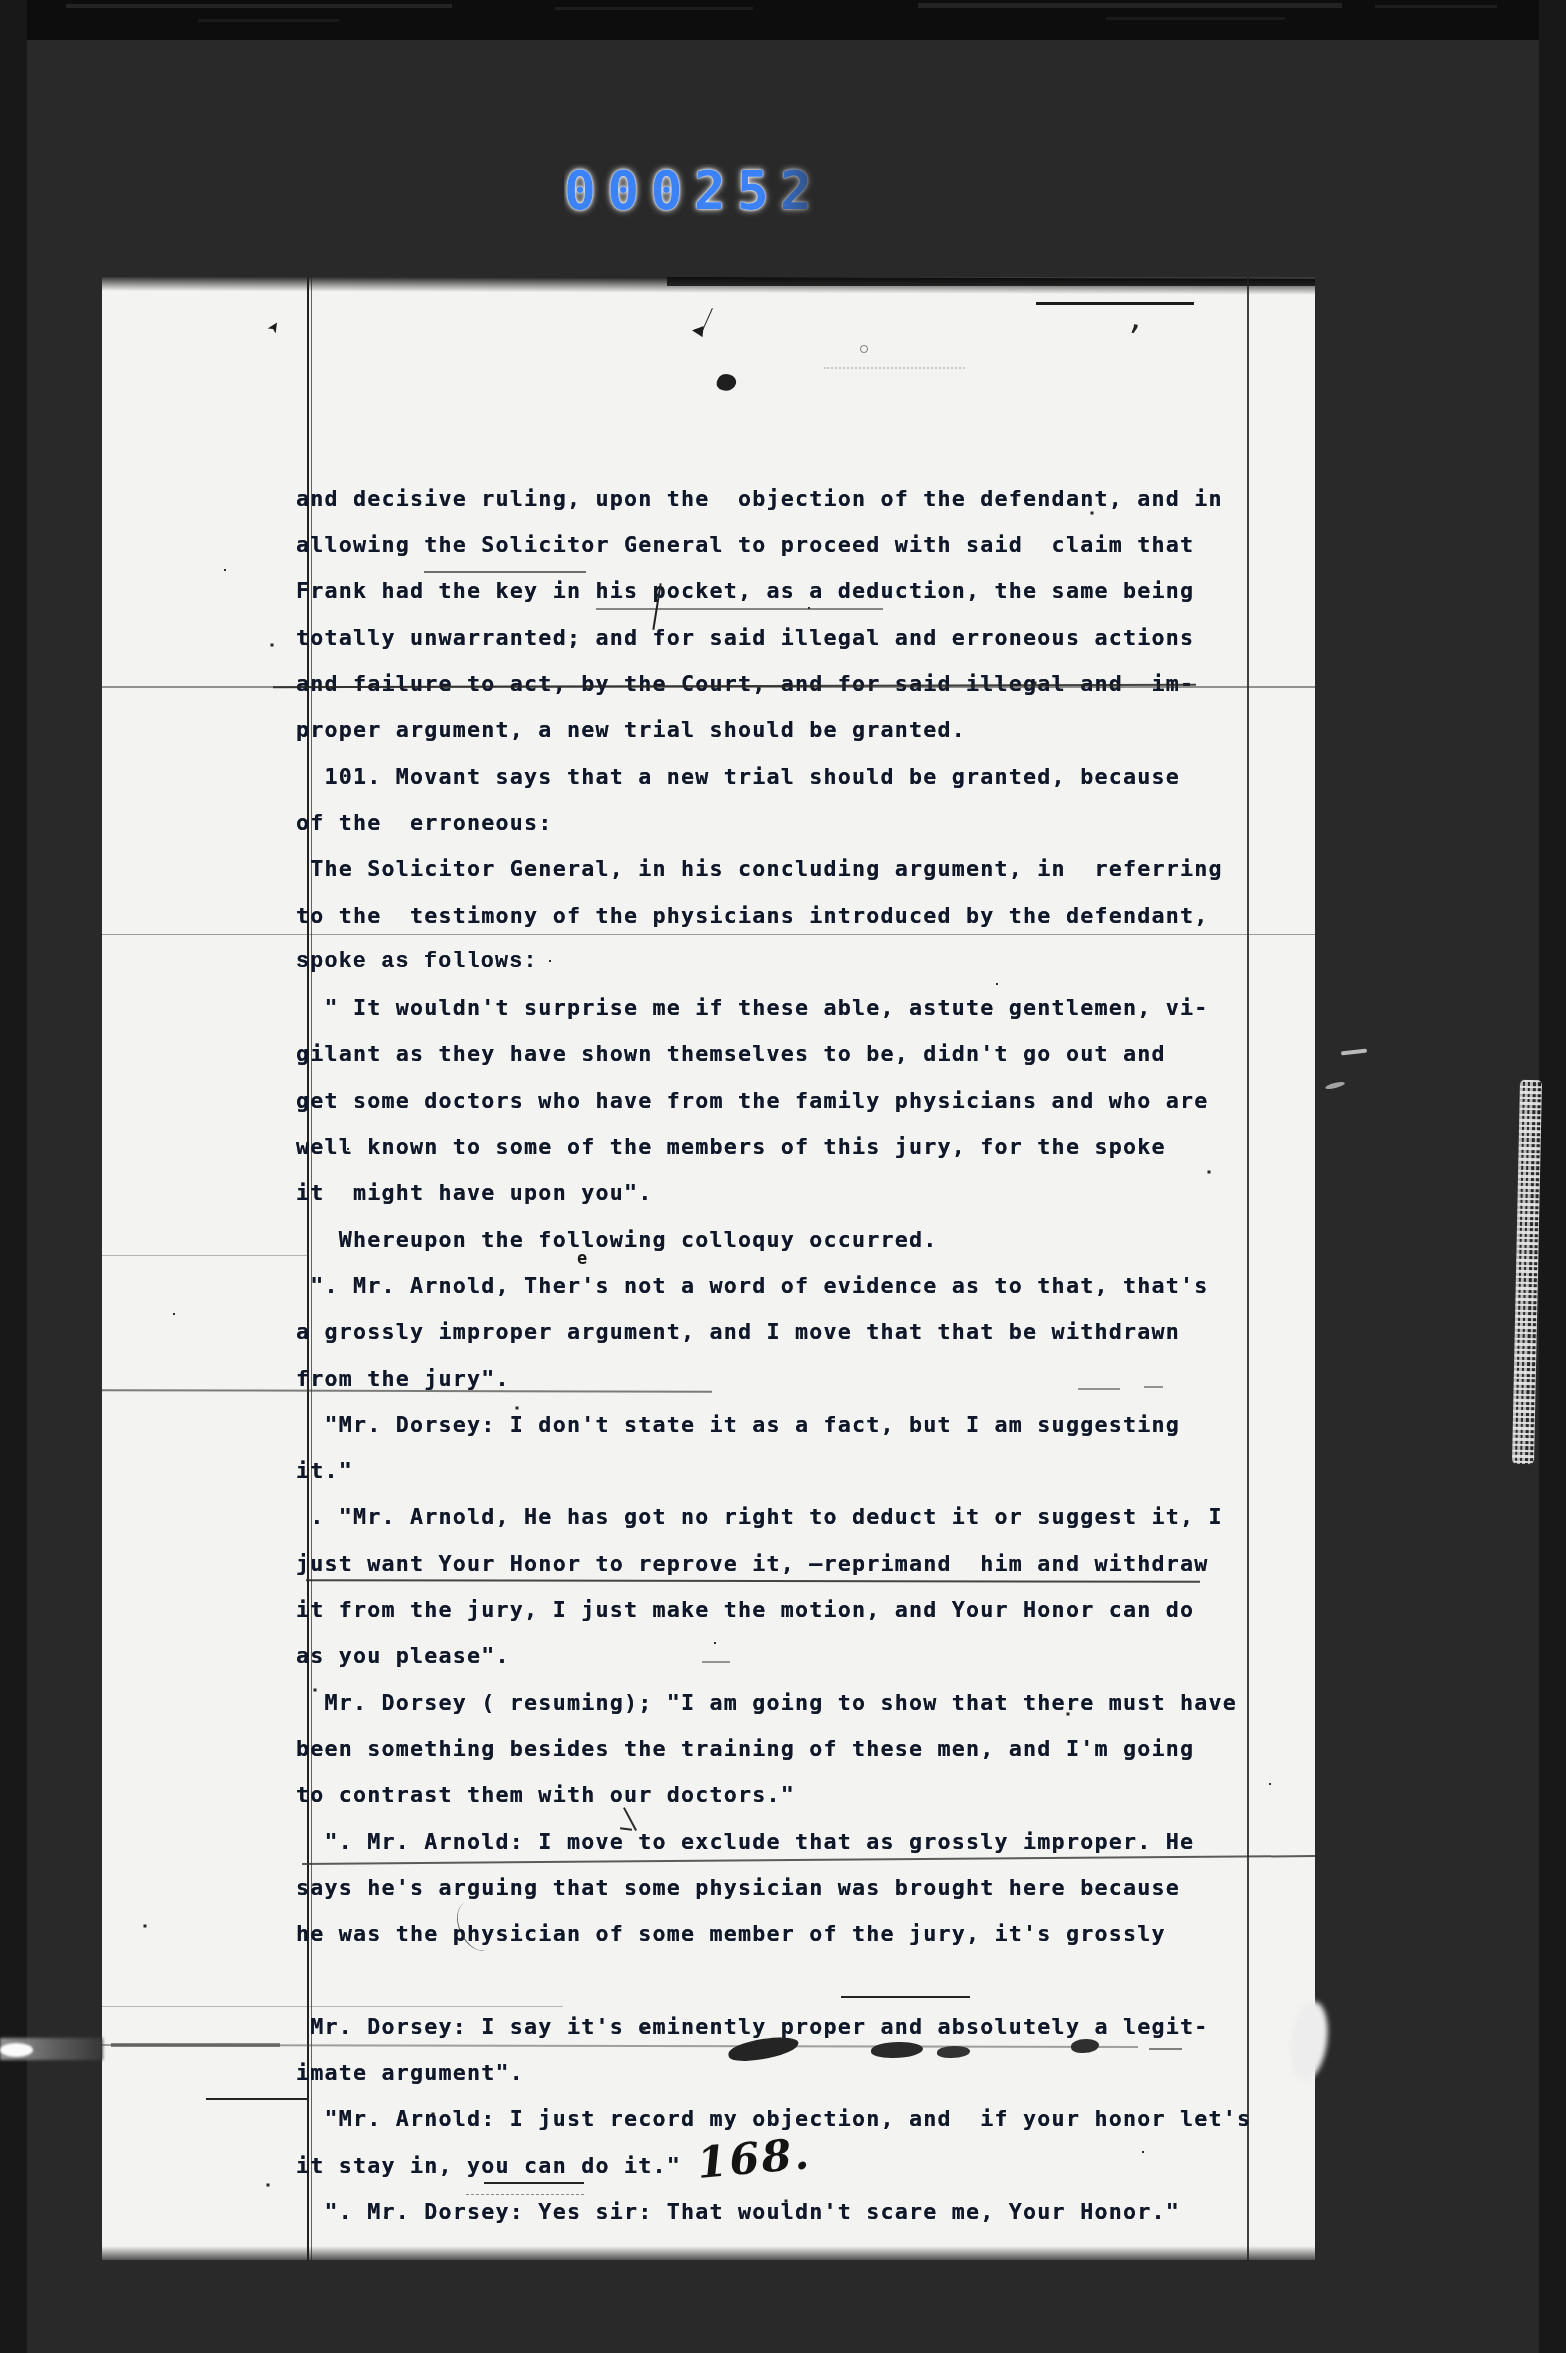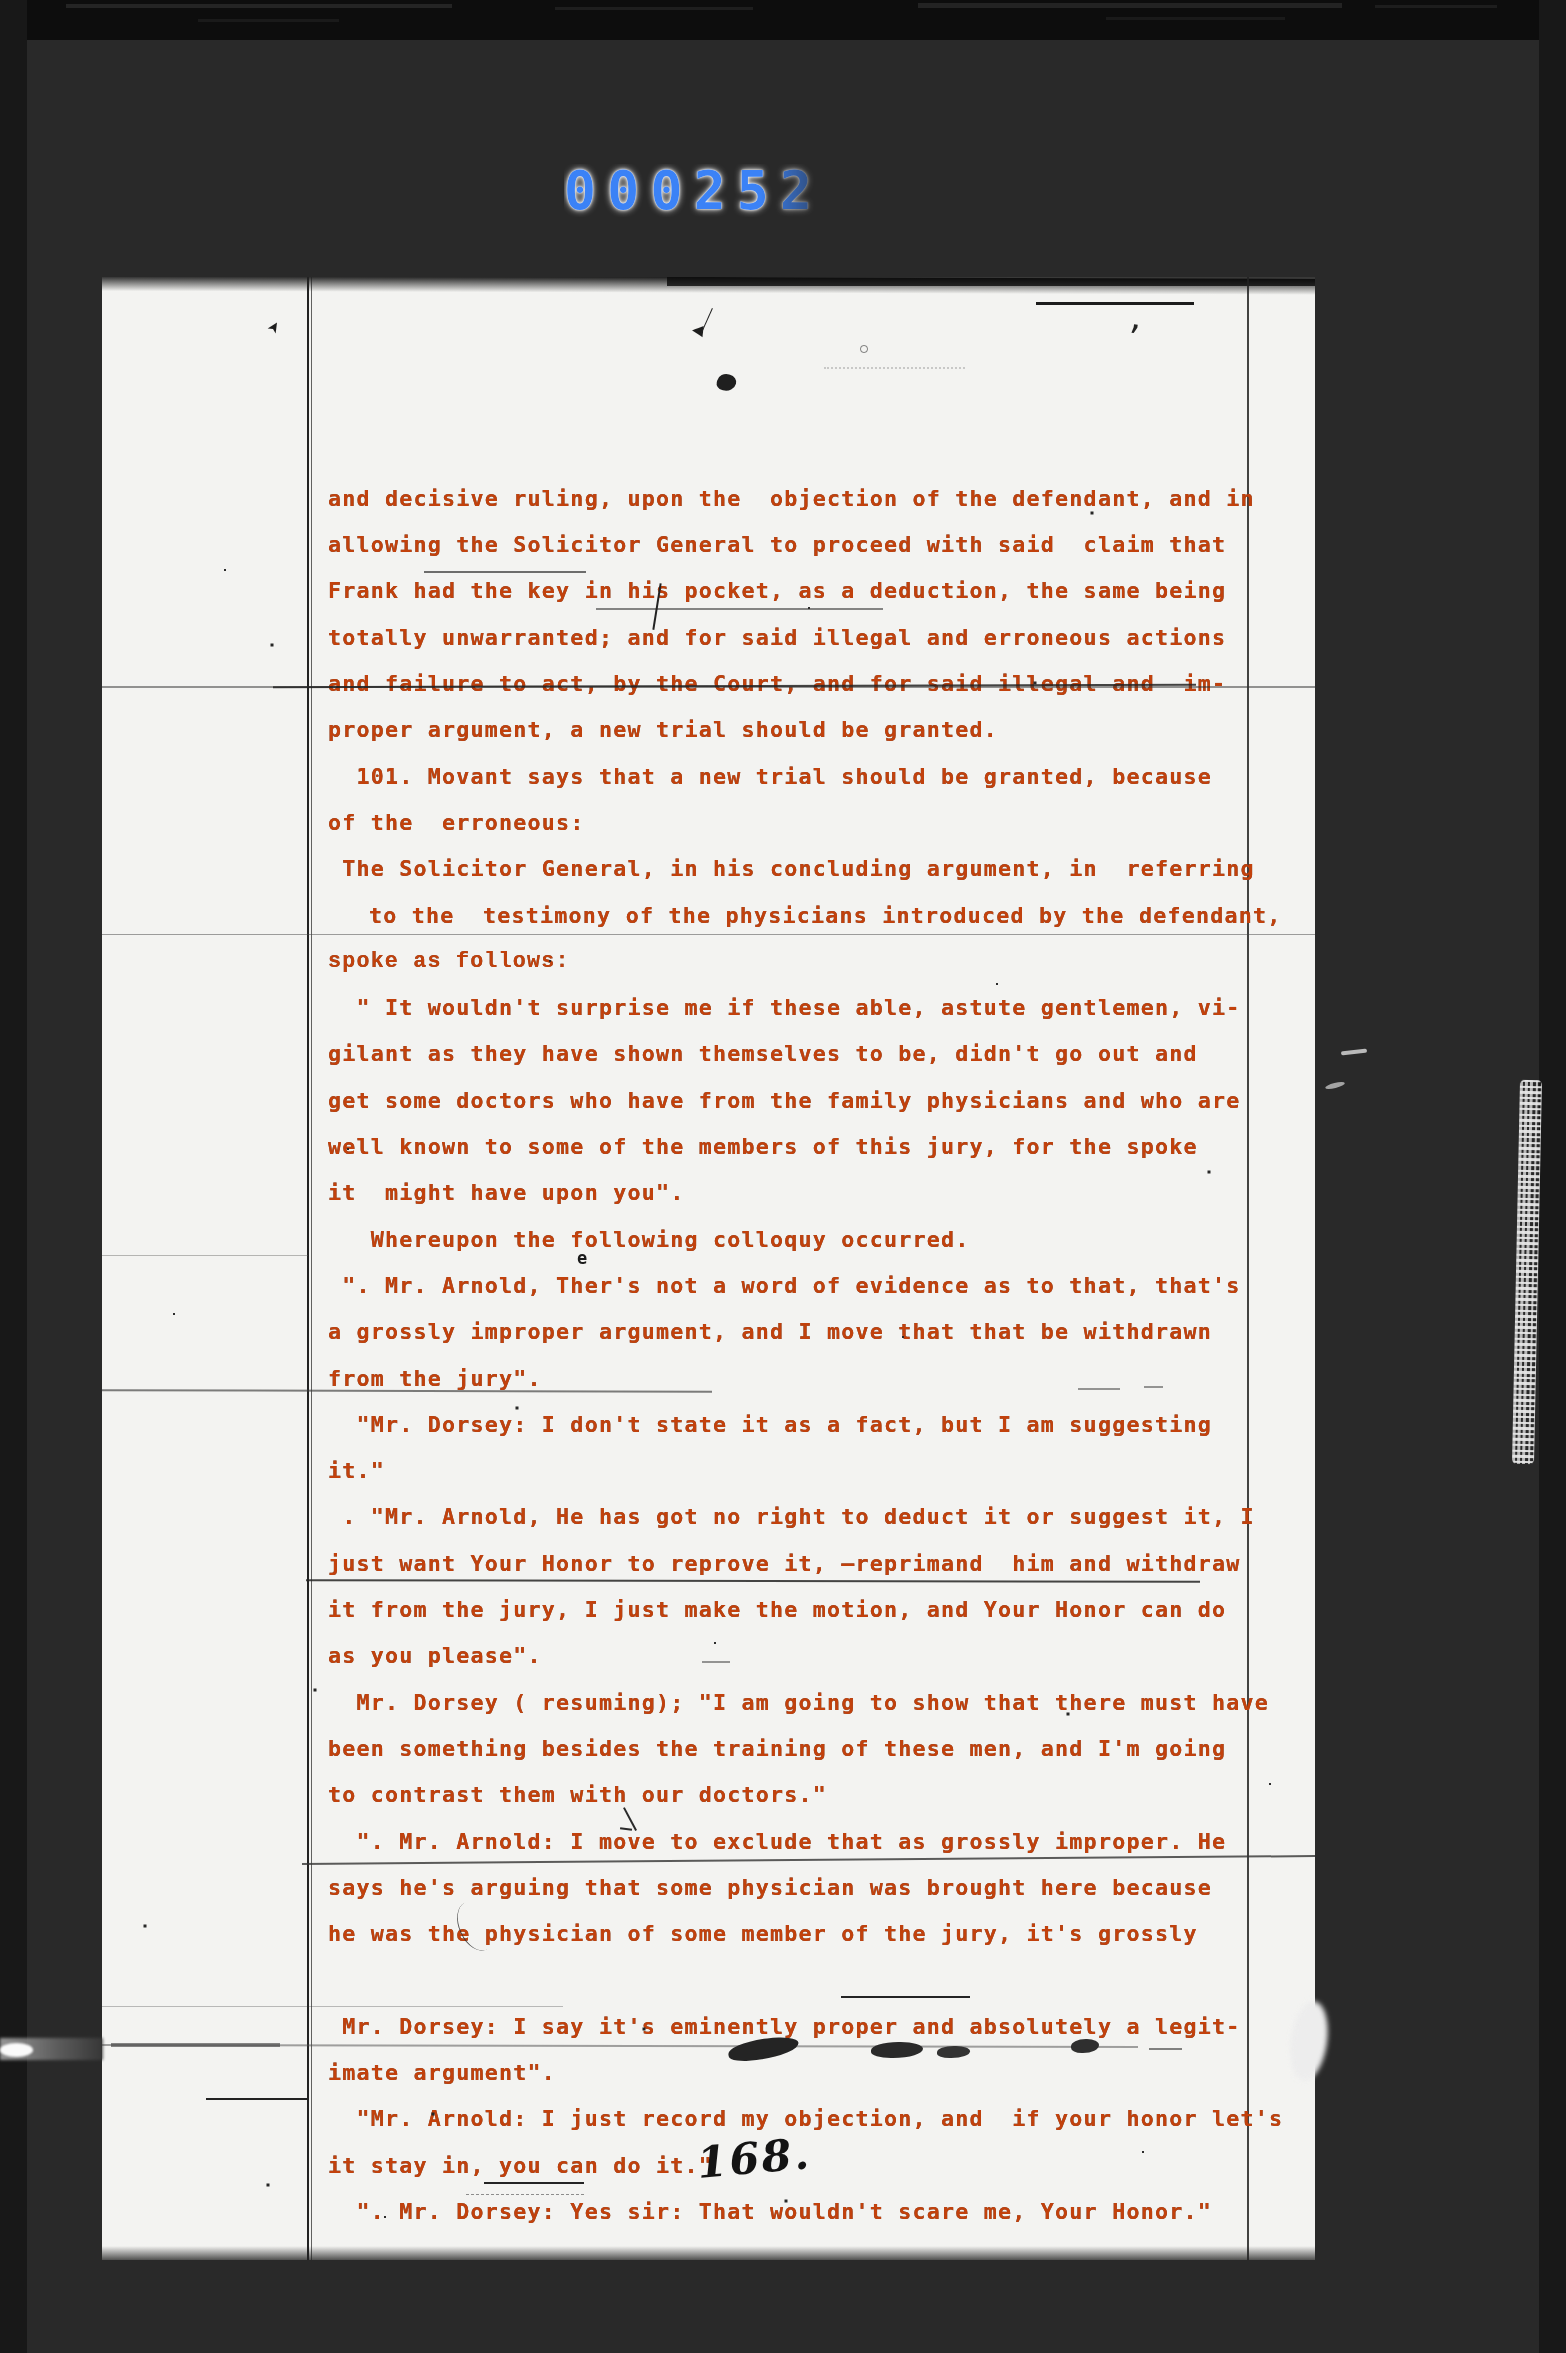--- a/index.html
+++ b/index.html
@@ -5,22 +5,22 @@
   html,body{margin:0;padding:0;background:#000;}
   .canvas{position:relative;width:1567px;height:2474px;background:#292929;overflow:hidden;
           font-family:"DejaVu Sans Mono",monospace;}
   .abs{position:absolute;}
   .art{position:absolute;background:#333;}
   .frame{position:absolute;background:#0d0d0d;}
   .edge{position:absolute;background:#181818;}
   
   .page{position:absolute;left:102px;top:277px;width:1213px;height:1983px;background:#f3f3f1;overflow:hidden;}
   .rule{position:absolute;top:0;bottom:0;background:#222;}
-  .tline{position:absolute;left:226px;white-space:pre;font:700 21.7px/1 "DejaVu Sans Mono",monospace;
-         letter-spacing:1.2px;color:#c2410c;text-shadow:0 0 0.5px rgba(25,25,25,.7);}
+  .tline{position:absolute;left:194px;white-space:pre;font:700 21.7px/1 "DejaVu Sans Mono",monospace;
+         letter-spacing:1.2px;color:#0f172a;text-shadow:0 0 0.5px rgba(25,25,25,.7);}
   .stamp{position:absolute;left:564px;top:164px;font:700 53px/1 "DejaVu Sans Mono",monospace;
          letter-spacing:11.3px;color:#3b82f6;filter:blur(0.3px);
          text-shadow:0 0 7.5px #ffffff,0 0 2.8px #f2f2f2,0 0 0.9px #fff;
          -webkit-mask-image:linear-gradient(90deg,#000 76%,rgba(0,0,0,.3));
          mask-image:linear-gradient(90deg,#000 76%,rgba(0,0,0,.3));}
   .hand{position:absolute;left:595px;top:1860px;font:italic 700 43px/1 "DejaVu Serif",serif;
         letter-spacing:2.4px;color:#141414;transform:rotate(-5deg);}
   .supe{position:absolute;left:475px;top:973px;font:700 17px/1 "DejaVu Sans Mono",monospace;color:#1b1b1b;}
   .glyph{position:absolute;color:#1d1d1d;line-height:1;}
   .blob{position:absolute;background:#242424;border-radius:55% 45% 60% 40%;}
@@ -66,21 +66,21 @@
     <div class="abs" style="left:0;top:0;width:1213px;height:1983px;">
         <div class="tline" style="top: 211px;">and decisive ruling, upon the  objection of the defendant, and in</div>
         <div class="tline" style="top: 257px;">allowing the Solicitor General to proceed with said  claim that</div>
         <div class="tline" style="top: 303px;">Frank had the key in his pocket, as a deduction, the same being</div>
         <div class="tline" style="top: 350px;">totally unwarranted; and for said illegal and erroneous actions</div>
         <div class="tline" style="top: 396px;">and failure to act, by the Court, and for said illegal and  im-</div>
         <div class="tline" style="top: 442px;">proper argument, a new trial should be granted.</div>
         <div class="tline" style="top: 489px;">  101. Movant says that a new trial should be granted, because</div>
         <div class="tline" style="top: 535px;">of the  erroneous:</div>
         <div class="tline" style="top: 581px;"> The Solicitor General, in his concluding argument, in  referring</div>
-        <div class="tline" style="top: 628px; margin-left: 41px;">to the  testimony of the physicians introduced by the defendant,</div>
+        <div class="tline" style="top: 628px;">to the  testimony of the physicians introduced by the defendant,</div>
         <div class="tline" style="top: 674px; font-family: Liberation Mono, monospace;">spoke as follows:</div>
         <div class="tline" style="top: 720px;">  " It wouldn't surprise me if these able, astute gentlemen, vi-</div>
         <div class="tline" style="top: 766px;">gilant as they have shown themselves to be, didn't go out and</div>
         <div class="tline" style="top: 813px;">get some doctors who have from the family physicians and who are</div>
         <div class="tline" style="top: 859px;">well known to some of the members of this jury, for the spoke</div>
         <div class="tline" style="top: 905px;">it  might have upon you".</div>
         <div class="tline" style="top: 952px;">   Whereupon the following colloquy occurred.</div>
         <div class="tline" style="top: 998px;"> ". Mr. Arnold, Ther's not a word of evidence as to that, that's</div>
         <div class="tline" style="top: 1044px;">a grossly improper argument, and I move that that be withdrawn</div>
         <div class="tline" style="top: 1091px;">from the jury".</div>

